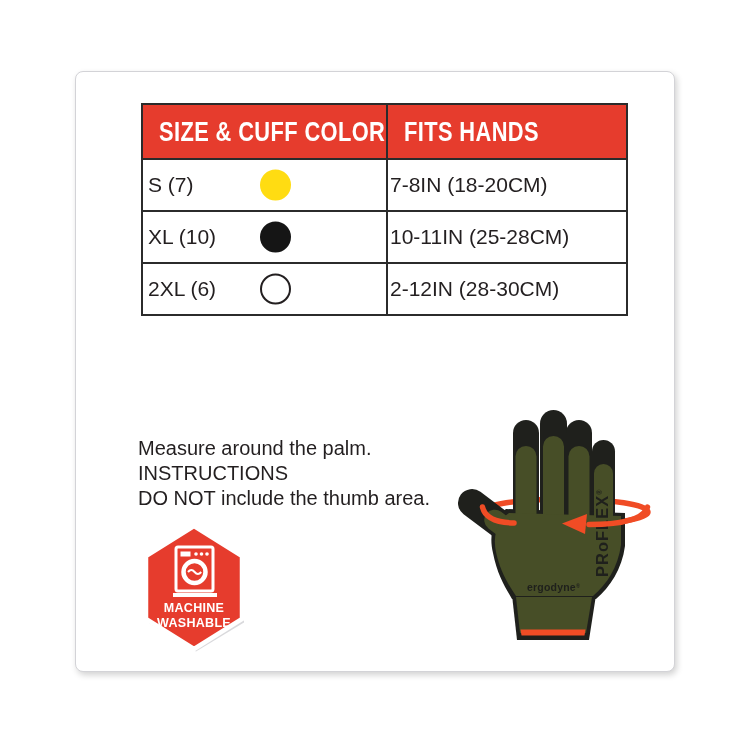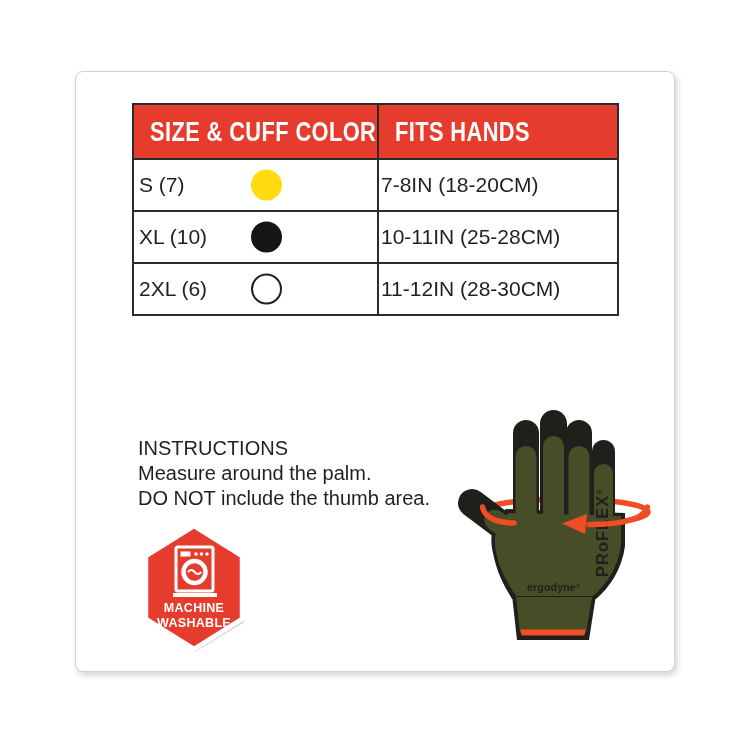--- a/index.html
+++ b/index.html
@@ -9,21 +9,21 @@
     font-family:"Liberation Sans","DejaVu Sans",sans-serif;
     color:var(--ink);
   }
   .card {
     position:absolute; left:75px; top:71px; width:598px; height:599px;
     background:#fff; border:1px solid var(--card-border); border-radius:8px;
     box-shadow:2px 3px 6px rgba(0,0,0,0.18);
   }
   
   .size-table {
-    position:absolute; left:132px; top:103px;
+    position:absolute; left:141px; top:103px;
     border-collapse:collapse; table-layout:fixed; width:485px;border-radius:16px;
   }
   .size-table th, .size-table td {
     border:2px solid var(--table-border);
     vertical-align:middle; text-align:left;
   }
   .size-table th {
     height:53px; background:var(--red); color:#ffffff; padding:0 0 0 16px;
   }
   .size-table th .cond {
@@ -80,28 +80,28 @@
           <span>XL (10)</span>
           <span class="dot" style="background-color: rgb(21, 21, 21);"></span>
         </td>
         <td class="fits-cell">10-11IN (25-28CM)</td>
       </tr>
       <tr>
         <td class="size-cell">
           <span>2XL (6)</span>
           <span class="dot outlined" style="background-color: rgb(255, 255, 255);"></span>
         </td>
-        <td class="fits-cell">11-12IN (28-30CM)</td>
+        <td class="fits-cell">2-12IN (28-30CM)</td>
       </tr>
     </tbody>
   </table>
 
   <div class="instructions">
+    <div>Measure around the palm.</div>
     <div>INSTRUCTIONS</div>
-    <div>Measure around the palm.</div>
     <div>DO NOT include the thumb area.</div>
   </div>
 
   <svg class="badge-svg" viewBox="0 0 112 132">
     <polygon points="58,7.5 106,37.5 106,100.5 58,129.5 10,100.5 10,37.5" fill="#d9d9dc"></polygon>
     <polygon points="56,4 104,34 104,97 56,127 8,97 8,34" style="fill:var(--red)" stroke="#ffffff" stroke-width="4.5"></polygon>
     <g>
       <rect x="38" y="25" width="37" height="44" rx="2" fill="none" stroke="#ffffff" stroke-width="3"></rect>
       <rect x="42.5" y="29.5" width="10" height="5" fill="#ffffff"></rect>
       <circle cx="58" cy="32" r="1.8" fill="#ffffff"></circle>

